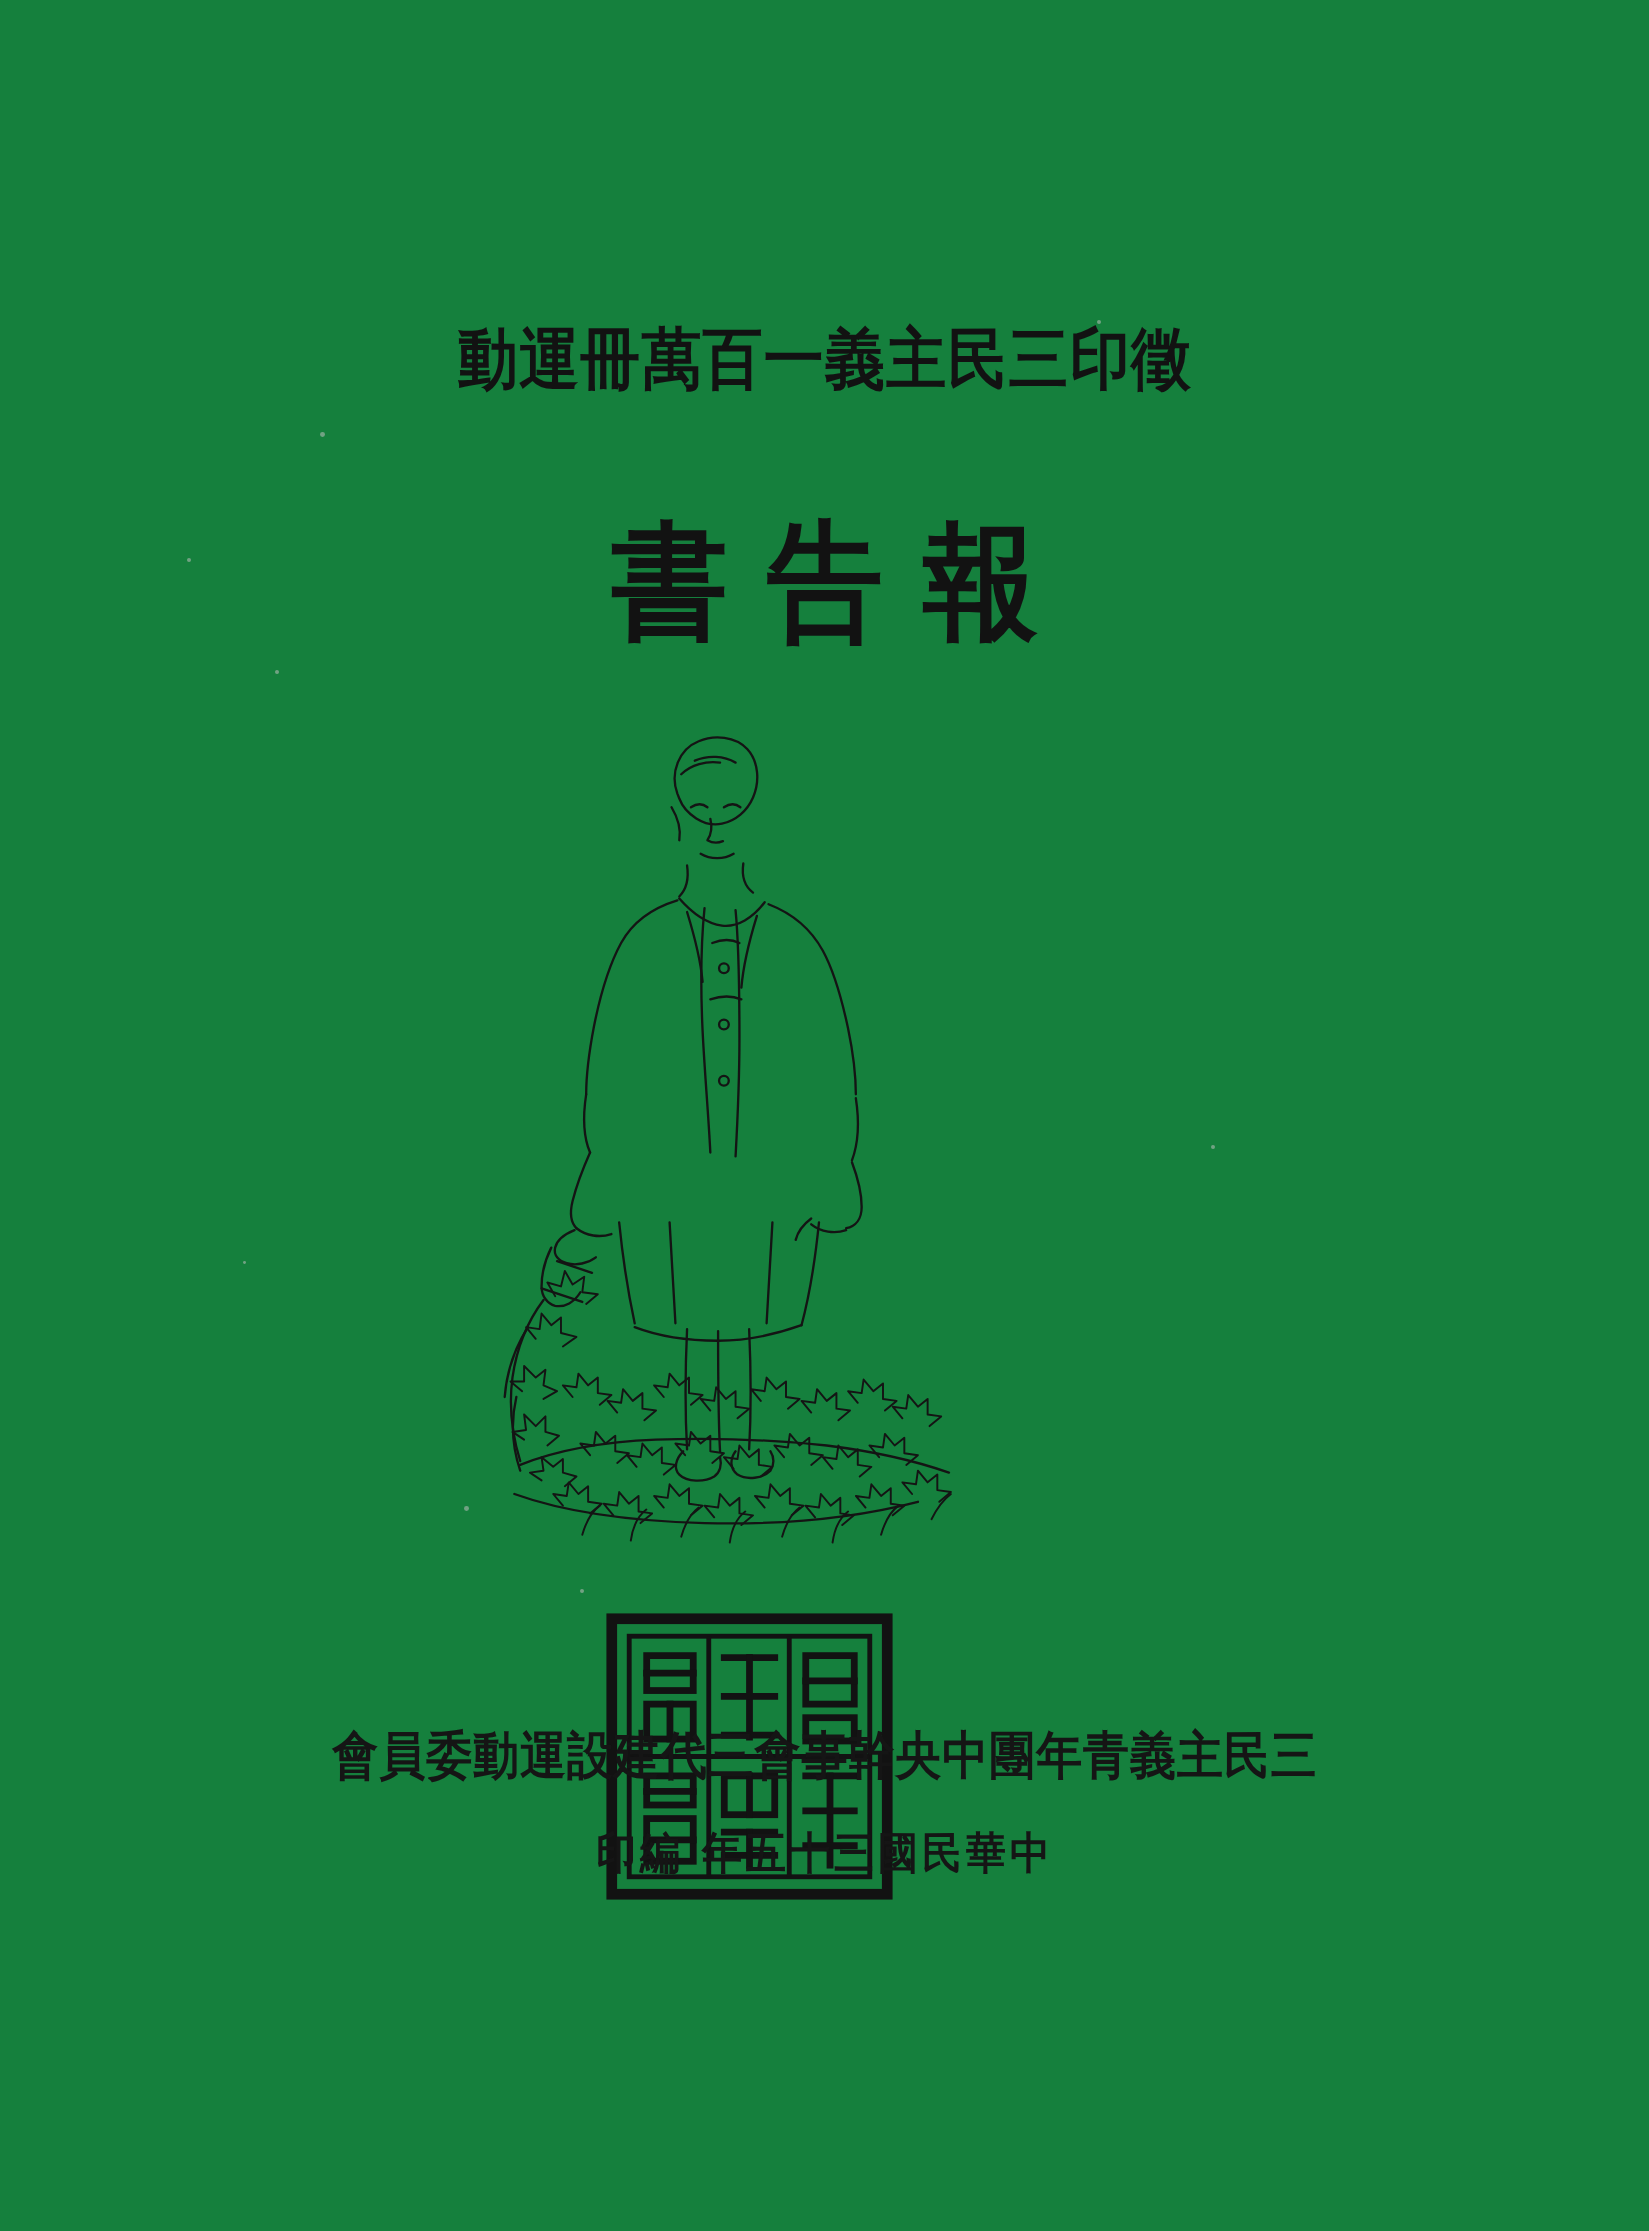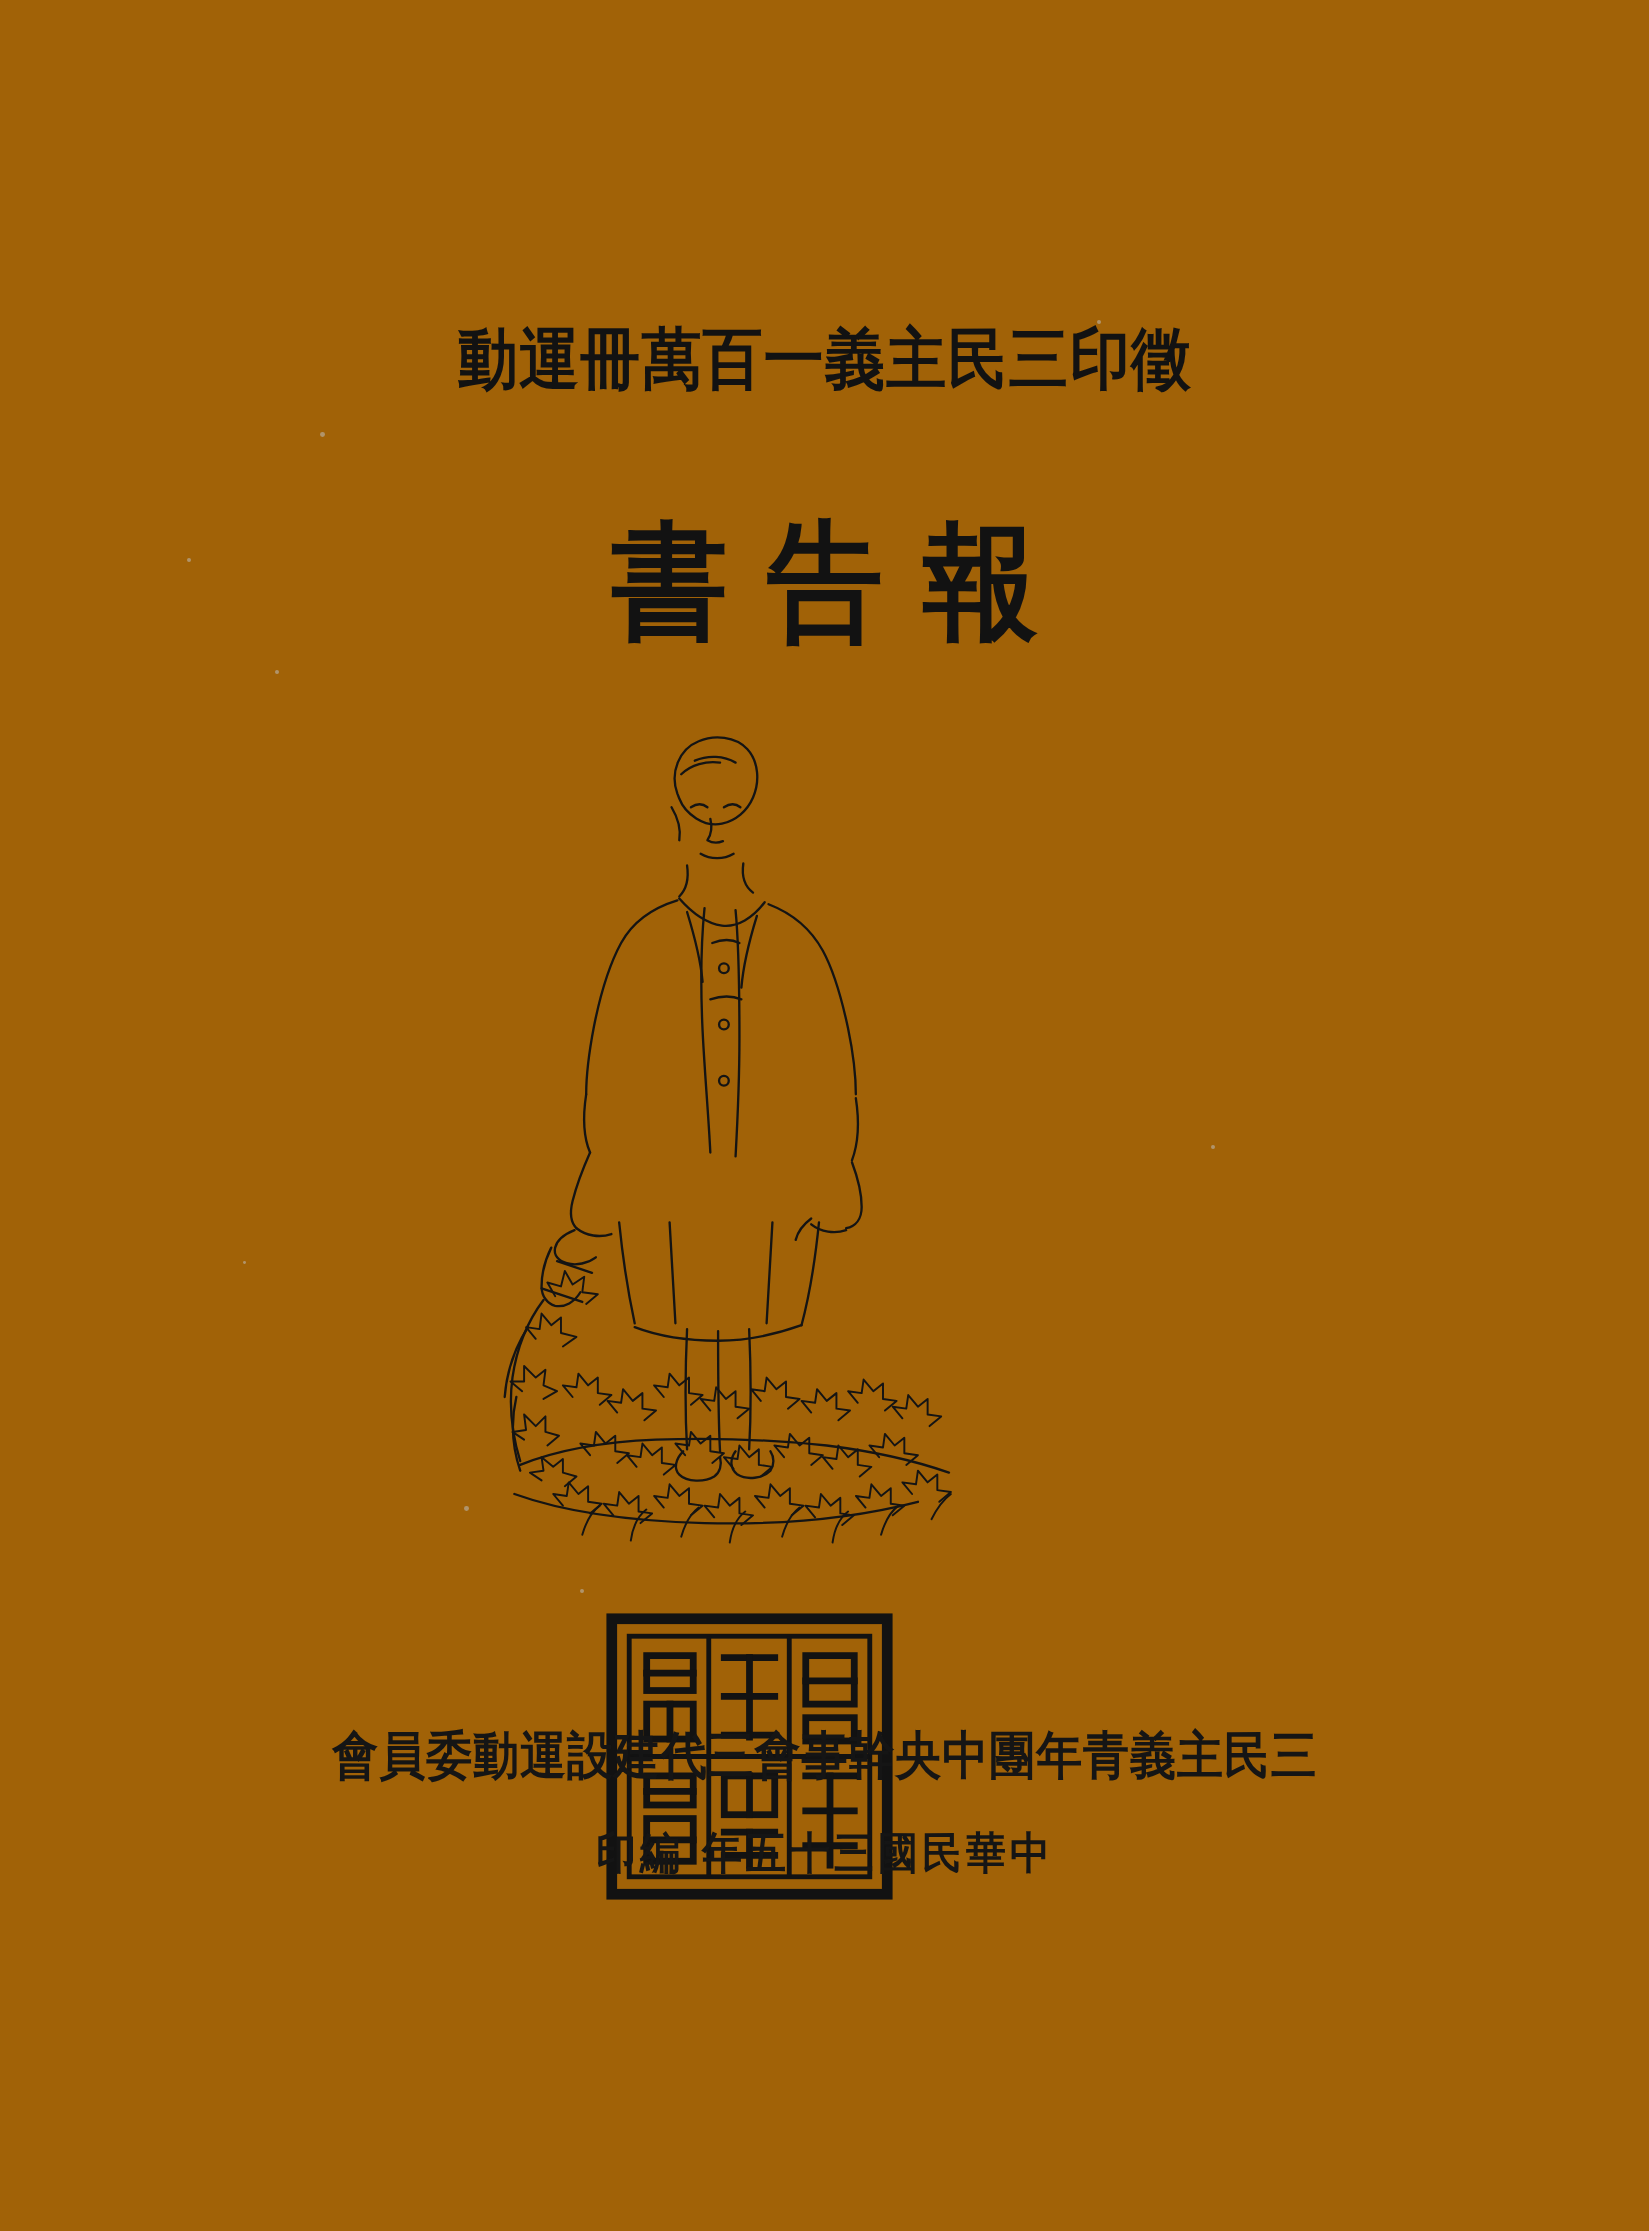--- a/index.html
+++ b/index.html
@@ -12,21 +12,21 @@
     height: 2232px;
     position: relative;
     font-family: "DejaVu Sans", sans-serif;
     color: #111111;
     overflow: hidden;
   }
 
   .page {
     position: absolute;
     inset: 0;
-    background: #a16207;
+    background: #15803d;
     padding-left: 24px;
   }
 
   
   .speckle {
     position: absolute;
     background: #bdbdbd;
     border-radius: 50%;
     opacity: .55;
   }

